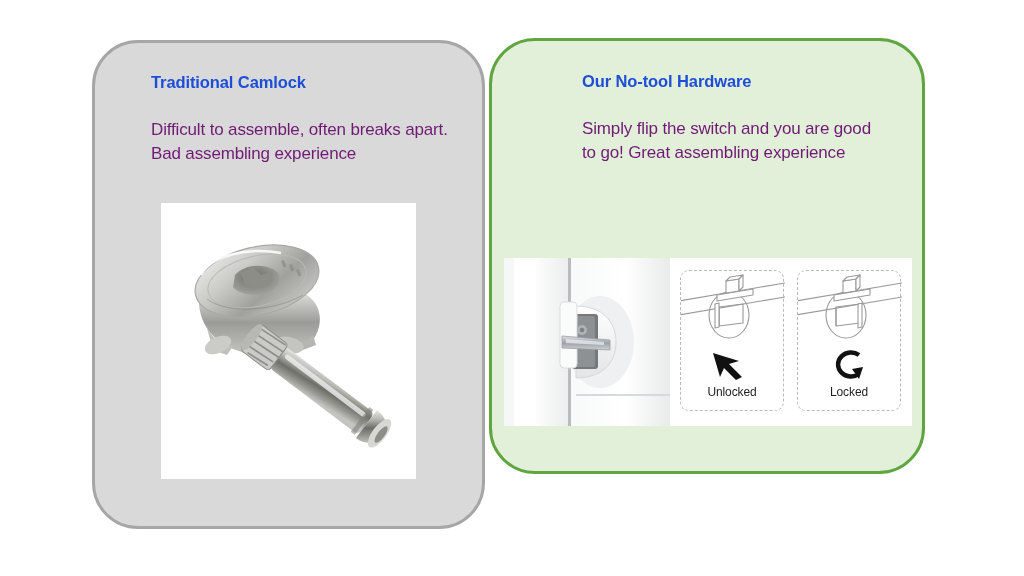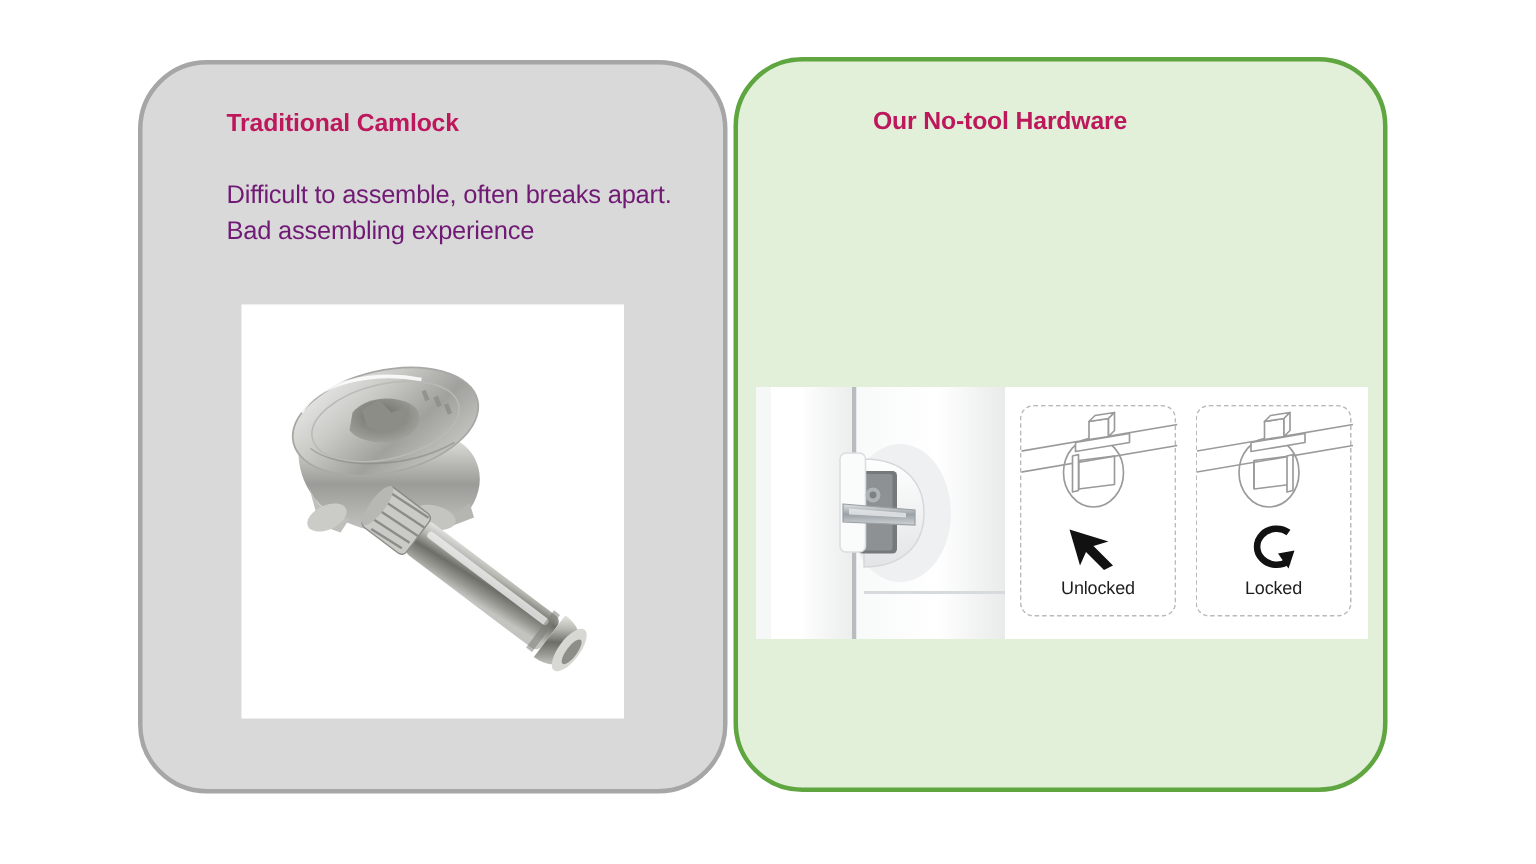--- a/index.html
+++ b/index.html
@@ -29,33 +29,33 @@
     height: 489px;
     background: #d9d9d9;
     border: 3px solid #a6a6a6;
     border-radius: 46px;
   }
 
   #panel-notool {
     left: 489px;
     top: 38px;
     width: 436px;
-    height: 490px;
+    height: 436px;
     background: #e2efd9;
     border: 3px solid #5fa540;
     border-radius: 46px;
     padding-left: 32px;
   }
 
   
   .panel-title {
     position: absolute;
     font-weight: bold;
     font-size: 16.5px;
-    color: #be185d;
+    color: #1d4ed8;
     letter-spacing: -0.1px;
     white-space: nowrap;
   }
   #panel-traditional .panel-title { left: 56px; top: 30px; }
   #panel-notool      .panel-title { left: 90px; top: 31px; }
 
   .panel-body {
     position: absolute;
     font-size: 17px;
     line-height: 23.5px;
@@ -216,20 +216,21 @@
         <ellipse cx="74" cy="186" rx="5" ry="16" fill="#b7b7b3"></ellipse>
       </g>
     </svg>
   </div>
 </div>
 
 <div class="panel" id="panel-notool">
 
   <div class="panel-title">Our No-tool Hardware</div>
 
+  <div class="panel-body">Simply flip the switch and you are good to go! Great assembling experience</div>
 
   <div id="hardware-media">
 
     <div id="door-photo">
       <svg width="166" height="168" viewBox="0 0 166 168">
         <defs>
           <linearGradient id="gDoorA" x1="0" y1="0" x2="1" y2="0">
             <stop offset="0%" stop-color="#fdfdfd"></stop>
             <stop offset="100%" stop-color="#eceded"></stop>
           </linearGradient>

